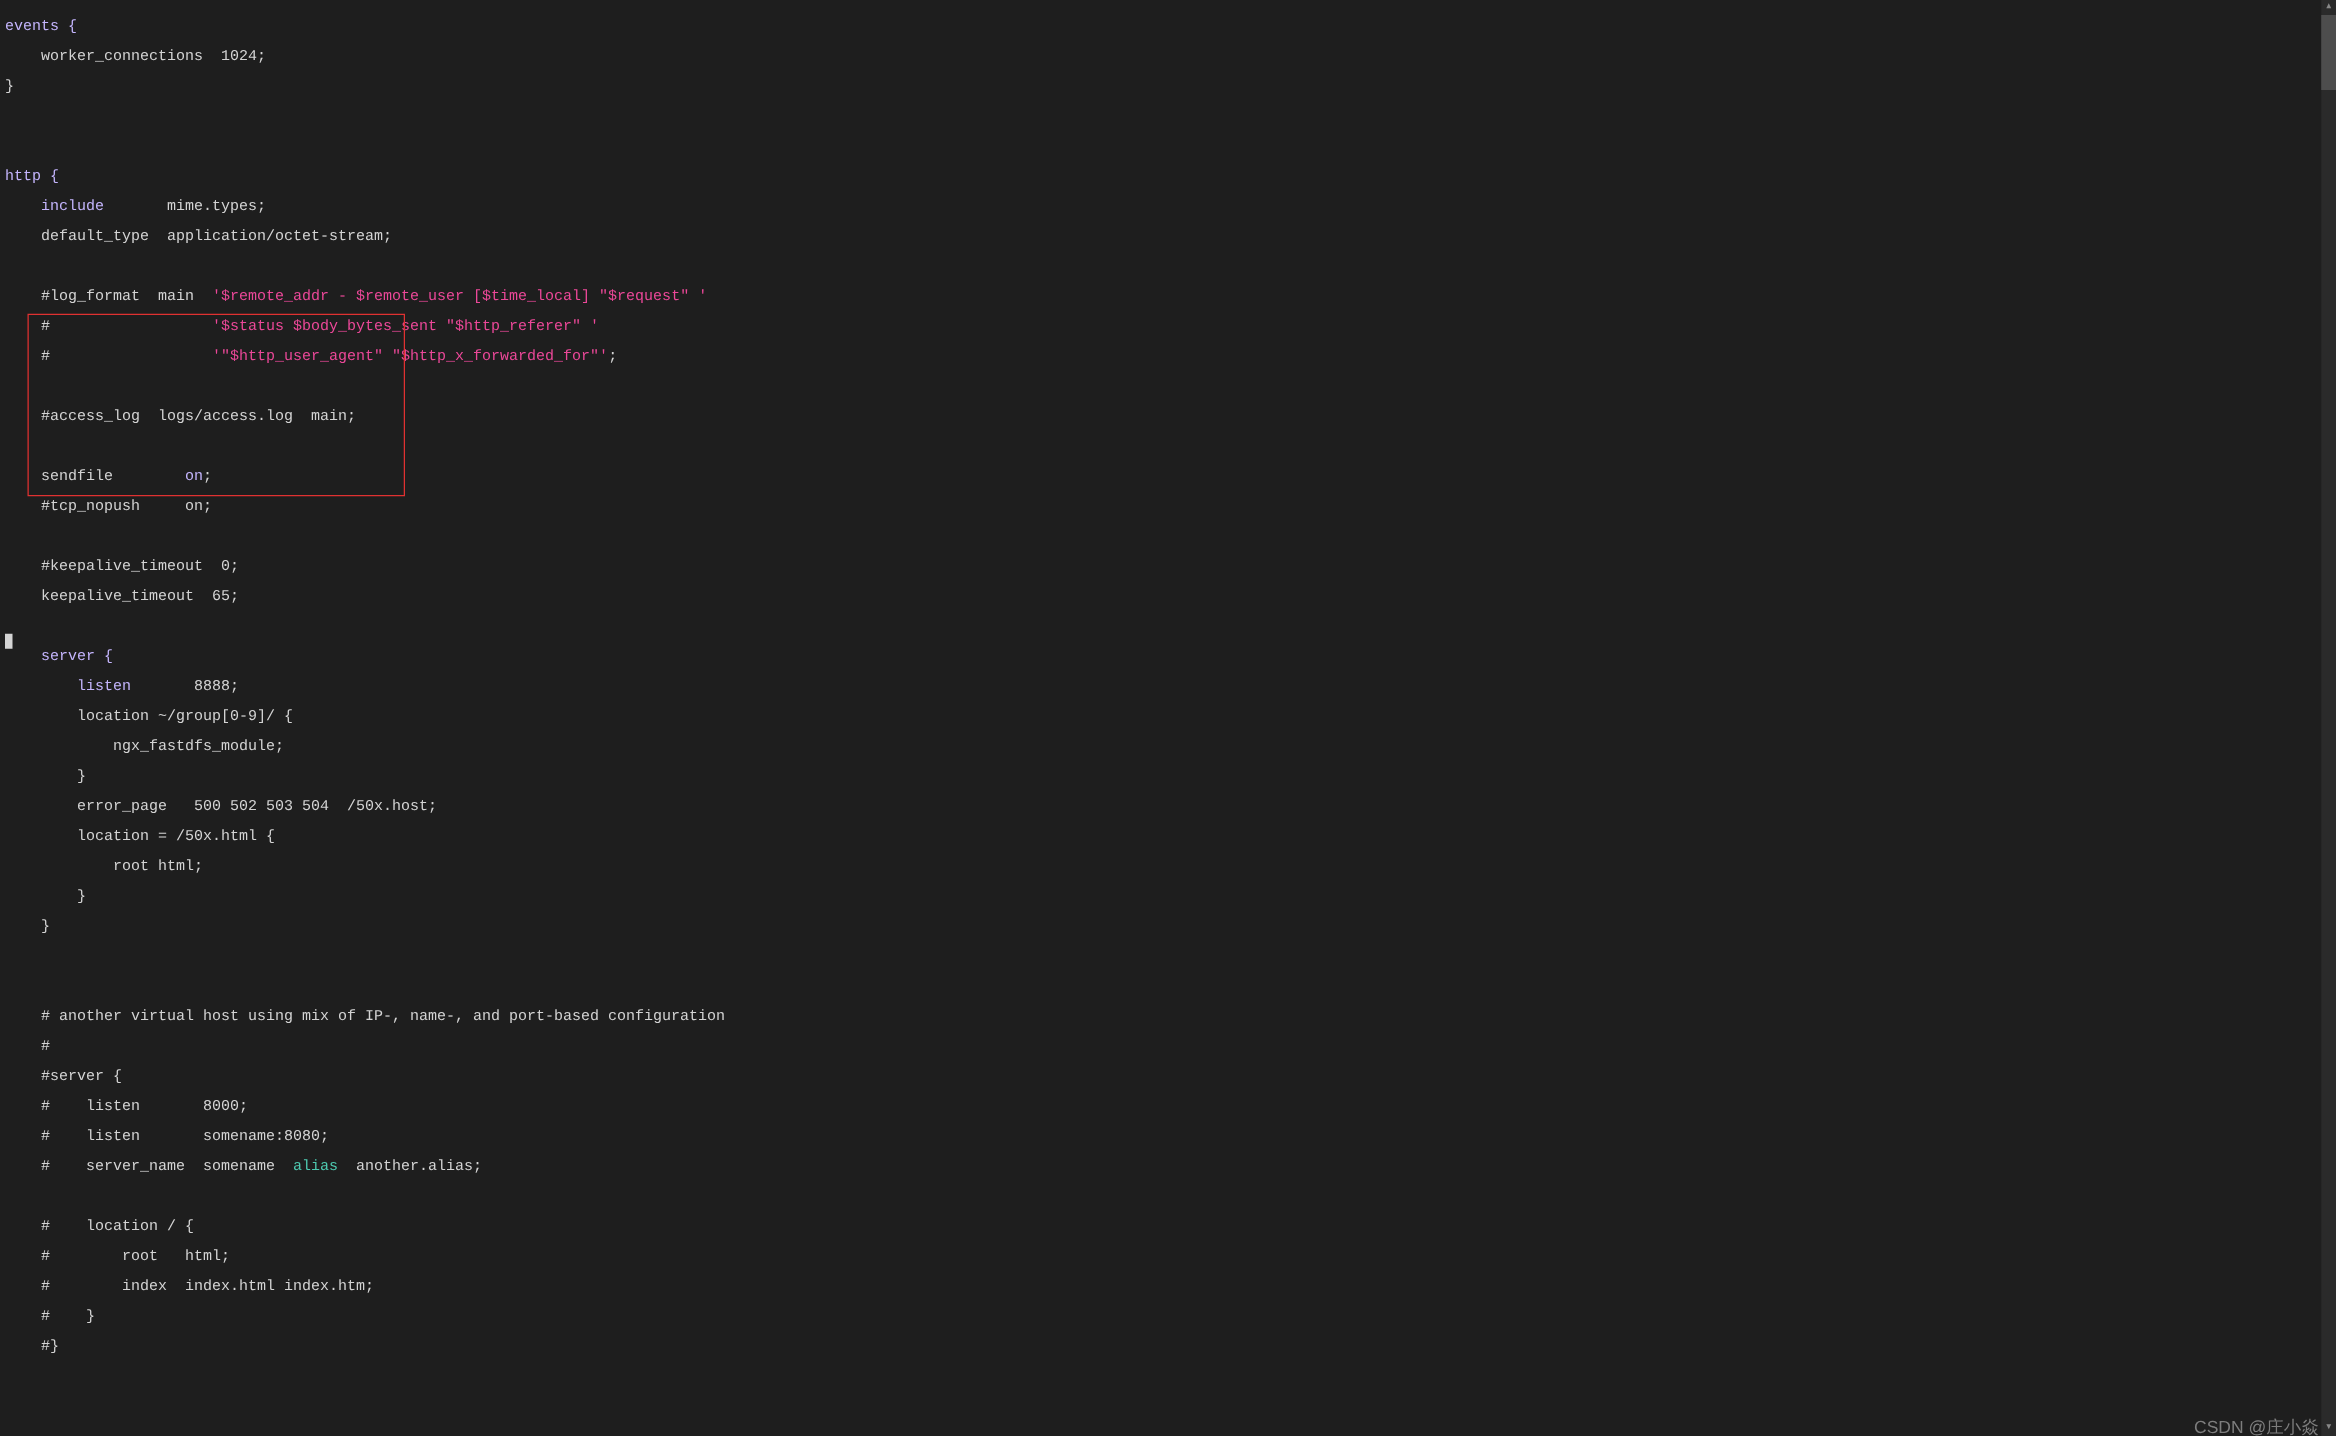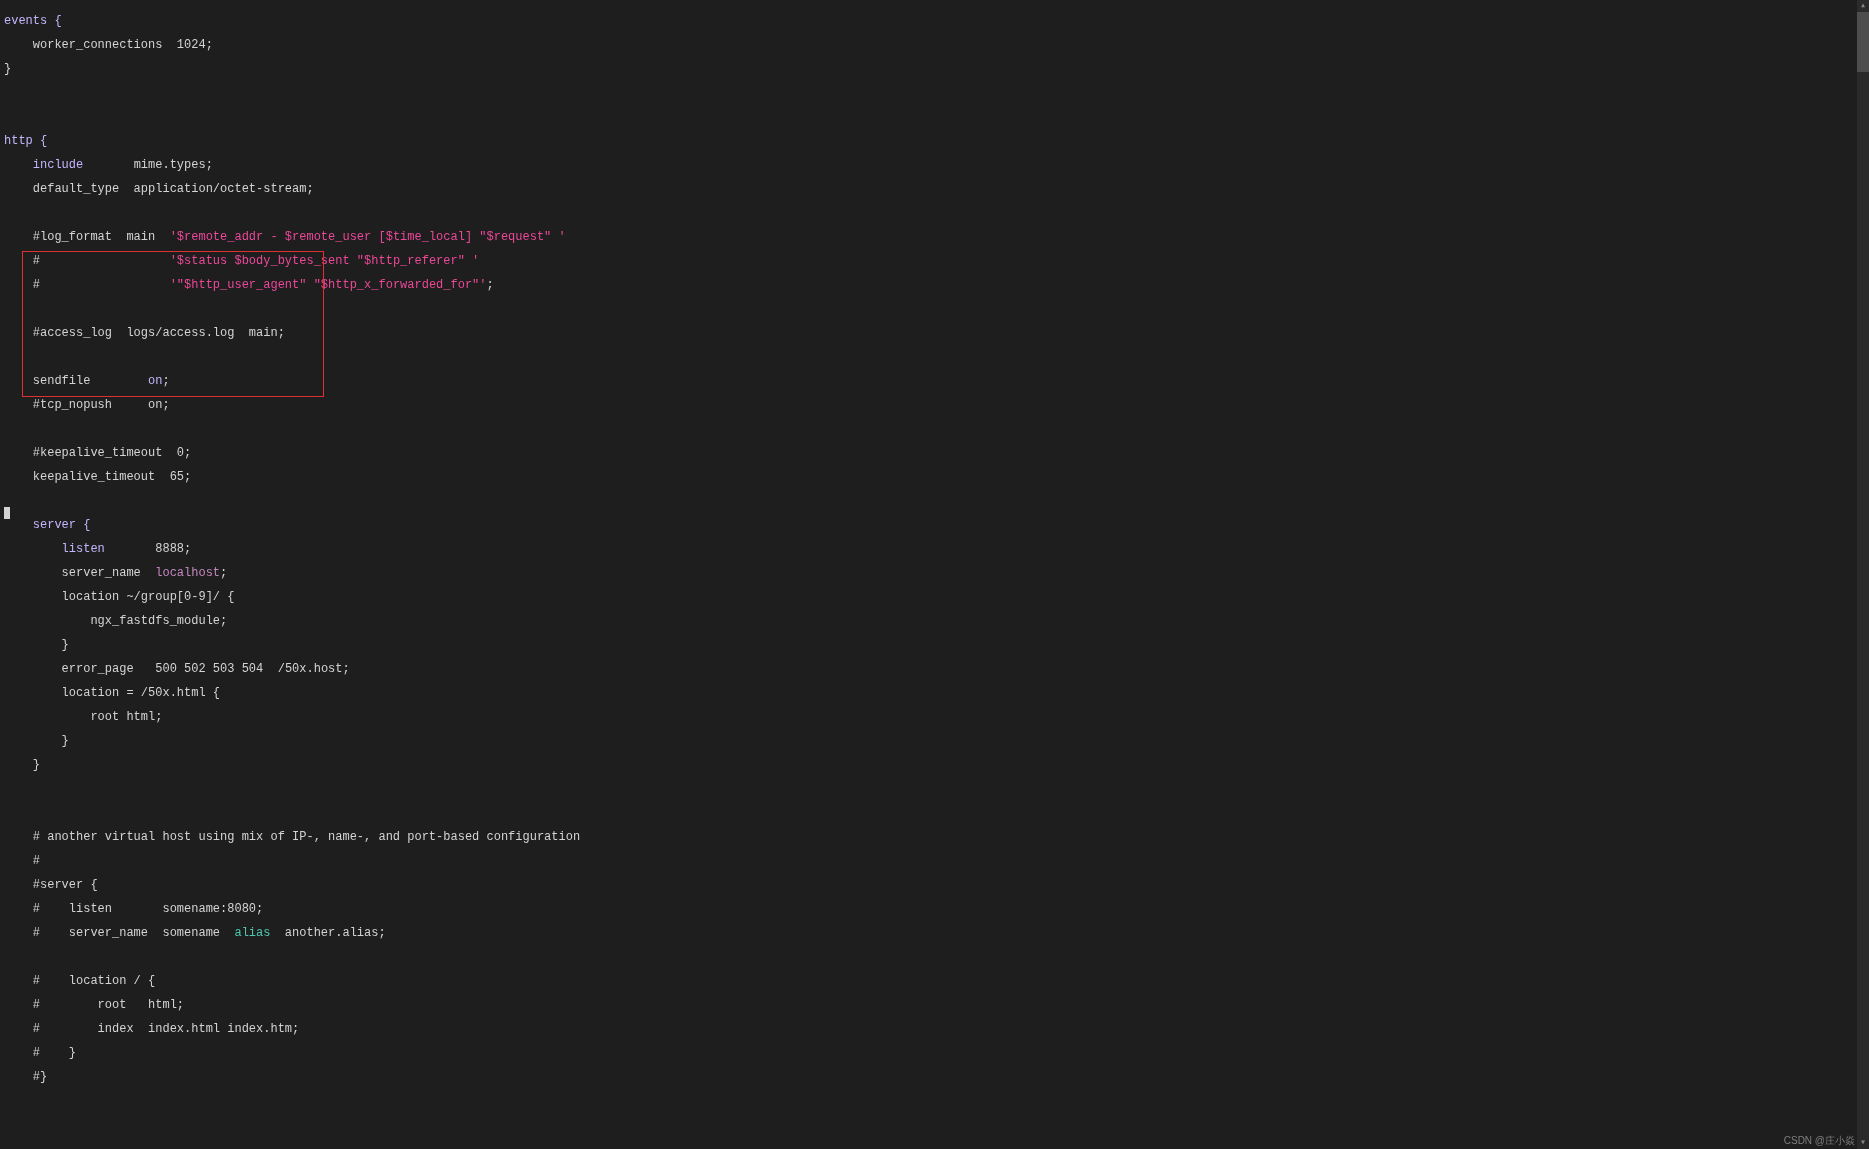--- a/index.html
+++ b/index.html
@@ -64,21 +64,21 @@
     font-size: 10px;
     text-align: center;
     line-height: 12px;
   }
   .watermark {
     position: absolute;
     right: 14px;
     bottom: 2px;
     color: #9e9e9e;
     font-family: Arial, sans-serif;
-    font-size: 10px;
+    font-size: 14px;
     opacity: 0.75;
   }
   .line { height: 12px; }
 </style>
 </head>
 <body>
 
 <div class="editor">
 <div class="line"><span class="kw">events {</span></div>
 <div class="line"><span>    worker_connections  </span><span class="num">1024</span><span>;</span></div>
@@ -96,34 +96,34 @@
 <div class="line"><span>    #access_log  logs/access.log  main;</span></div>
 <div class="line"></div>
 <div class="line"><span>    sendfile        </span><span class="kw">on</span><span>;</span></div>
 <div class="line"><span>    #tcp_nopush     on;</span></div>
 <div class="line"></div>
 <div class="line"><span>    #keepalive_timeout  0;</span></div>
 <div class="line"><span>    keepalive_timeout  </span><span class="num">65</span><span>;</span></div>
 <div class="line"></div>
 <div class="line"><span class="kw">    server {</span></div>
 <div class="line"><span>        </span><span class="kw">listen</span><span>       </span><span class="num">8888</span><span>;</span></div>
-<div class="line"><span>        server_name  </span><span class="id">localhost</span><span>;</span></div>
 <div class="line"><span>        location ~/group[0-9]/ {</span></div>
 <div class="line"><span>            ngx_fastdfs_module;</span></div>
 <div class="line"><span>        }</span></div>
 <div class="line"><span>        error_page   </span><span class="num">500</span><span> </span><span class="num">502</span><span> </span><span class="num">503</span><span> </span><span class="num">504</span><span>  /50x.host;</span></div>
 <div class="line"><span>        location = /50x.html {</span></div>
 <div class="line"><span>            root html;</span></div>
 <div class="line"><span>        }</span></div>
 <div class="line"><span>    }</span></div>
 <div class="line"></div>
 <div class="line"></div>
 <div class="line"><span>    # another virtual host using mix of IP-, name-, and port-based configuration</span></div>
 <div class="line"><span>    #</span></div>
 <div class="line"><span>    #server {</span></div>
+<div class="line"><span>    #    listen       8000;</span></div>
 <div class="line"><span>    #    listen       somename:8080;</span></div>
 <div class="line"><span>    #    server_name  somename  </span><span class="alias">alias</span><span>  another.alias;</span></div>
 <div class="line"></div>
 <div class="line"><span>    #    location / {</span></div>
 <div class="line"><span>    #        root   html;</span></div>
 <div class="line"><span>    #        index  index.html index.htm;</span></div>
 <div class="line"><span>    #    }</span></div>
 <div class="line"><span>    #}</span></div>
 <div class="line"></div>
 <div class="line"></div>

